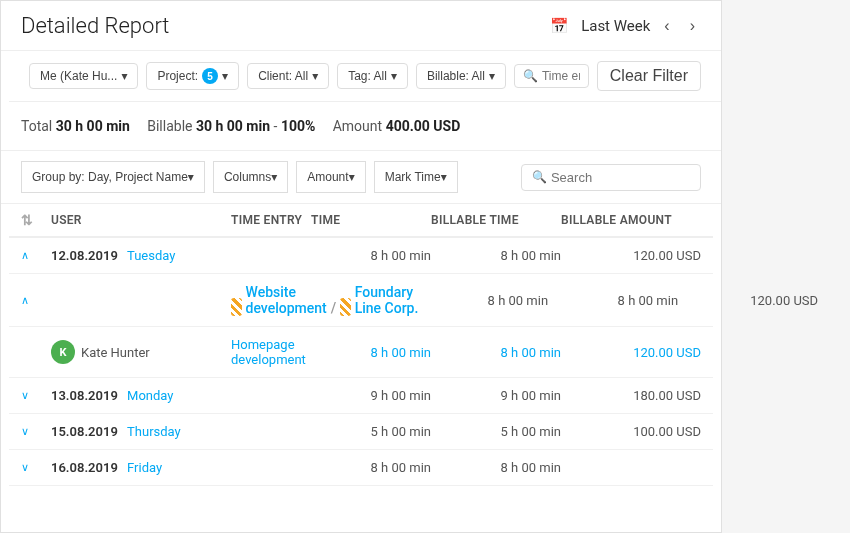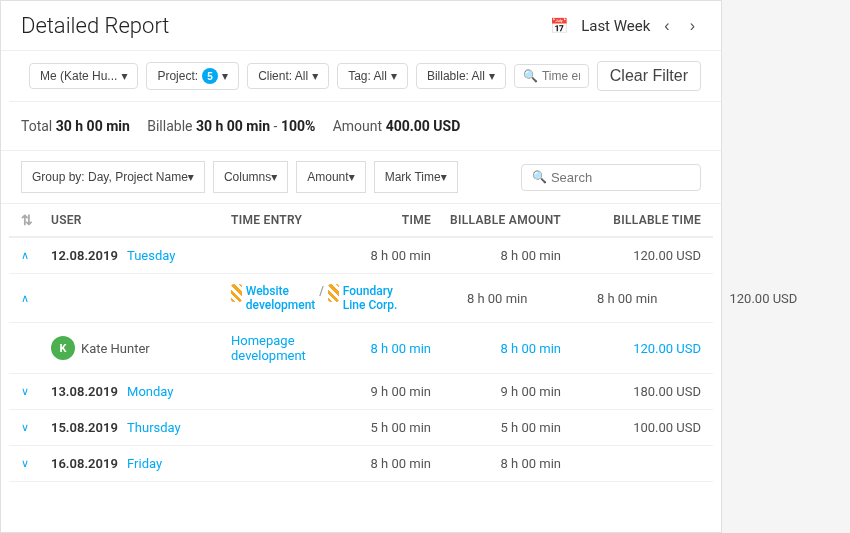--- a/index.html
+++ b/index.html
@@ -171,21 +171,21 @@
       border-bottom: 2px solid #eee;
       align-items: center;
     }
     .th {
       font-size: 12px;
       font-weight: 600;
       color: #555;
       text-transform: uppercase;
       letter-spacing: 0.3px;
     }
-    .th.right { text-align: right; }
+    .th.right { text-align: left; }
     
     .date-row {
       display: grid;
       grid-template-columns: 30px 180px 1fr 120px 130px 140px;
       padding: 10px 12px;
       border-bottom: 1px solid #f0f0f0;
       align-items: center;
       background: #fff;
     }
     .project-row {
@@ -214,23 +214,23 @@
       height: 18px;
       border-radius: 3px;
       display: inline-block;
       vertical-align: middle;
       margin-right: 4px;
       background: repeating-linear-gradient(45deg, #f5a623, #f5a623 2px, #fff 2px, #fff 4px);
     }
     .project-name {
       color: #03a9f4;
       font-weight: 500;
-      font-size: 12px;
-      display: flex;
-      align-items: flex-start;
+      font-size: 14px;
+      display: flex;
+      align-items: flex-end;
     }
     .project-sep { color: #999; margin: 0 4px; }
     .avatar {
       width: 24px;
       height: 24px;
       border-radius: 50%;
       background: #4caf50;
       color: #fff;
       display: inline-flex;
       align-items: center;
@@ -325,22 +325,22 @@
 
   <div class="table-container">
 
     <div class="table-header">
       <div class="th">
         <span style="color:#aaa;font-size:14px;">⇅</span>
       </div>
       <div class="th">User</div>
       <div class="th">Time Entry</div>
       <div class="th right">Time</div>
+      <div class="th right">Billable Time</div>
       <div class="th right">Billable Amount</div>
-      <div class="th right">Billable Time</div>
     </div>
 
     <div class="date-row">
       <div style="color:#03a9f4;font-size:11px;cursor:pointer;">∧</div>
       <div class="date-label">
         <span>12.08.2019</span>
         <span class="date-day">Tuesday</span>
       </div>
       <div></div>
       <div class="time-val">8 h 00 min</div>

